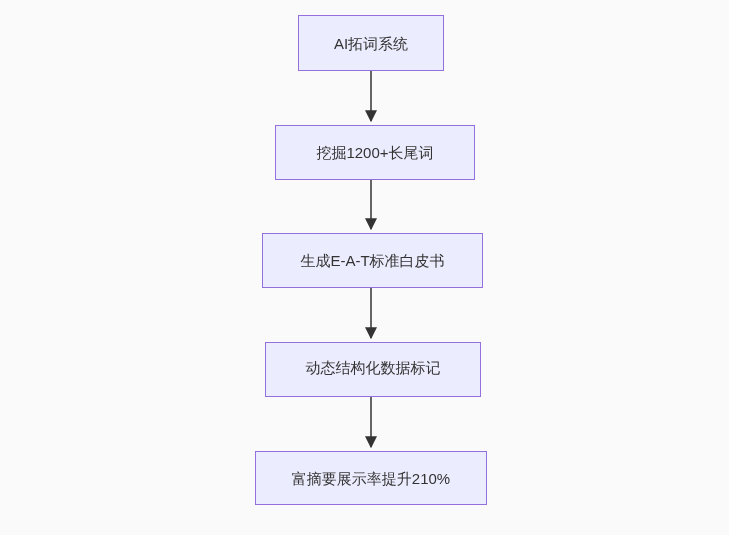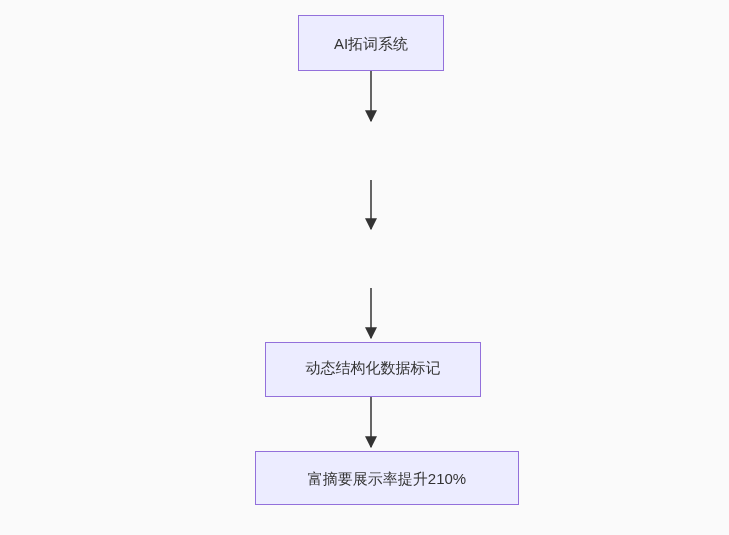--- a/index.html
+++ b/index.html
@@ -37,21 +37,21 @@
     color: #333333;
     font-size: 15px;
     line-height: 1;
     white-space: nowrap;
     text-align: center;
   }
   .node-1 { left: 298px; top: 15px;  width: 146px; height: 56px; }
   .node-2 { left: 275px; top: 125px; width: 200px; height: 55px; }
   .node-3 { left: 262px; top: 233px; width: 221px; height: 55px; }
   .node-4 { left: 265px; top: 342px; width: 216px; height: 55px; font-family: Liberation Mono, monospace; }
-  .node-5 { left: 255px; top: 451px; width: 264px; height: 54px; }
+  .node-5 { left: 255px; top: 451px; width: 232px; height: 54px; }
 </style>
 </head>
 <body>
 
 <div class="canvas">
 
   <svg class="edges" width="729" height="535" viewBox="0 0 729 535" xmlns="http://www.w3.org/2000/svg">
     <defs>
       <marker id="arrowhead" viewBox="0 0 10 10" refX="9" refY="5" markerWidth="8" markerHeight="8" orient="auto">
         <path d="M0,0 L10,5 L0,10 z" fill="#333333"></path>
@@ -60,21 +60,27 @@
     <line x1="371" y1="71" x2="371" y2="121" stroke="#333333" stroke-width="1.5" marker-end="url(#arrowhead)"></line>
     <line x1="371" y1="180" x2="371" y2="229" stroke="#333333" stroke-width="1.5" marker-end="url(#arrowhead)"></line>
     <line x1="371" y1="288" x2="371" y2="338" stroke="#333333" stroke-width="1.5" marker-end="url(#arrowhead)"></line>
     <line x1="371" y1="397" x2="371" y2="447" stroke="#333333" stroke-width="1.5" marker-end="url(#arrowhead)"></line>
   </svg>
 
   <div class="node node-1">
     <span>AI拓词系统</span>
   </div>
 
+  <div class="node node-2">
+    <span>挖掘1200+长尾词</span>
+  </div>
 
+  <div class="node node-3">
+    <span>生成E-A-T标准白皮书</span>
+  </div>
 
   <div class="node node-4">
     <span>动态结构化数据标记</span>
   </div>
 
   <div class="node node-5">
     <span>富摘要展示率提升210%</span>
   </div>
 
 </div>

